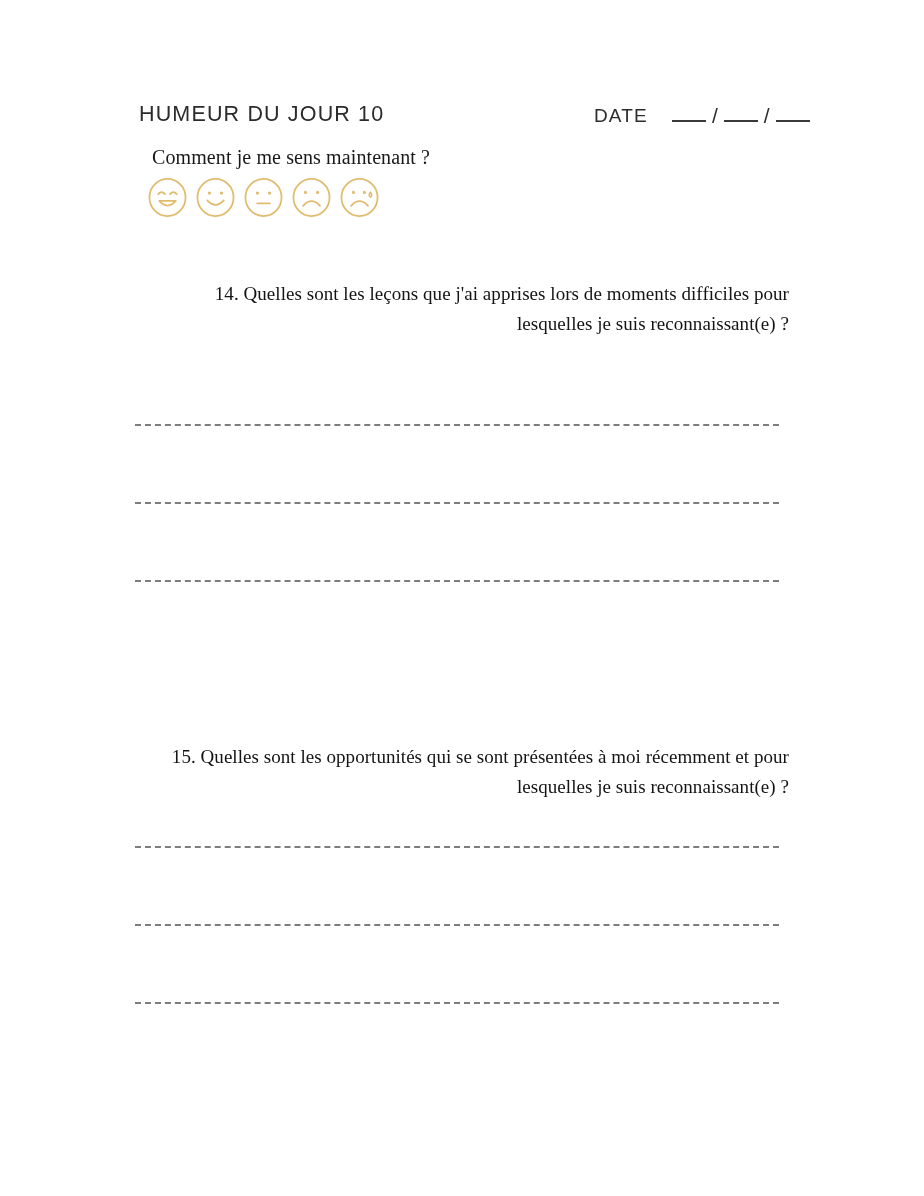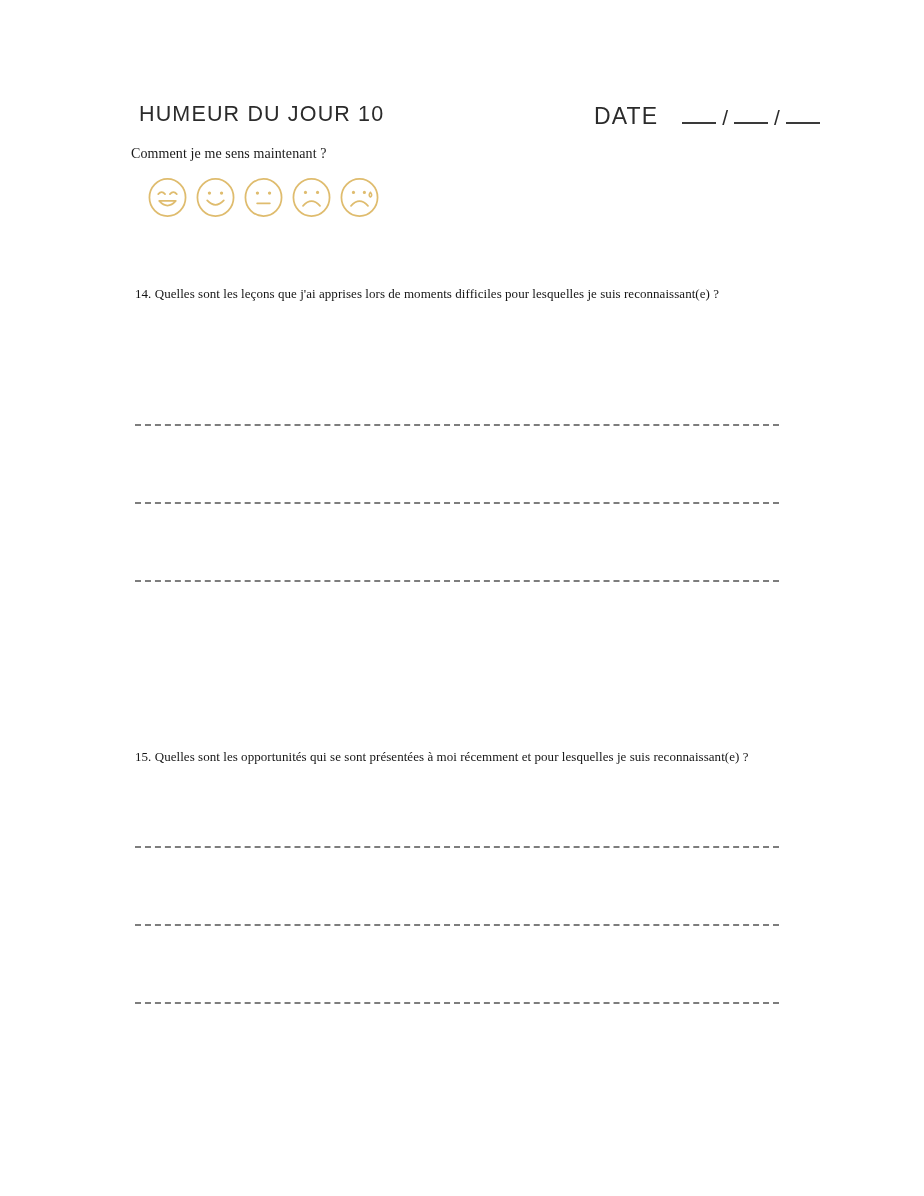--- a/index.html
+++ b/index.html
@@ -44,21 +44,21 @@
     position: absolute;
     left: 594px;
     top: 1px;
     display: flex;
     align-items: baseline;
     white-space: nowrap;
   }
 
   .date-label {
     font-family: "Liberation Sans", sans-serif;
-    font-size: 23px;
+    font-size: 19px;
     letter-spacing: 1.15px;
     color: #2b2b2b;
     font-weight: 400;
   }
 
   .date-fields {
     display: flex;
     align-items: baseline;
     margin-left: 24px;
   }
@@ -75,24 +75,24 @@
     font-size: 21px;
     color: #2b2b2b;
     margin: 0 6px;
     position: relative;
     top: 1px;
   }
 
   
   .mood-question {
     position: absolute;
-    left: 131px;
+    left: 152px;
     top: 132px;
     font-family: "Liberation Serif", serif;
-    font-size: 14px;
+    font-size: 20px;
     color: #191919;
     letter-spacing: 0.1px;
     white-space: nowrap;
   }
 
   .mood-faces {
     position: absolute;
     left: 147px;
     top: 163px;
     display: flex;
@@ -104,24 +104,25 @@
     height: 41px;
     display: block;
   }
 
   
   .question {
     position: absolute;
     left: 135px;
     width: 654px;
     font-family: "Liberation Serif", serif;
-    font-size: 13px;
+    font-size: 19px;
     line-height: 30px;
     color: #141414;
     letter-spacing: 0.05px;
+    text-align: right;
   }
 
   #question-14 { top: 265px; }
   #question-15 { top: 728px; }
 
   .answer-line {
     position: absolute;
     left: 135px;
     width: 644px;
     height: 0;

